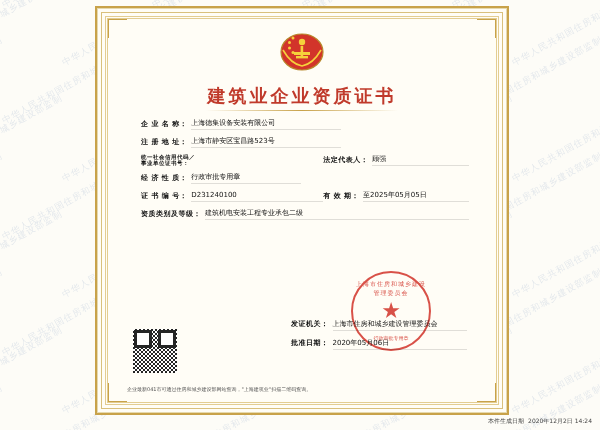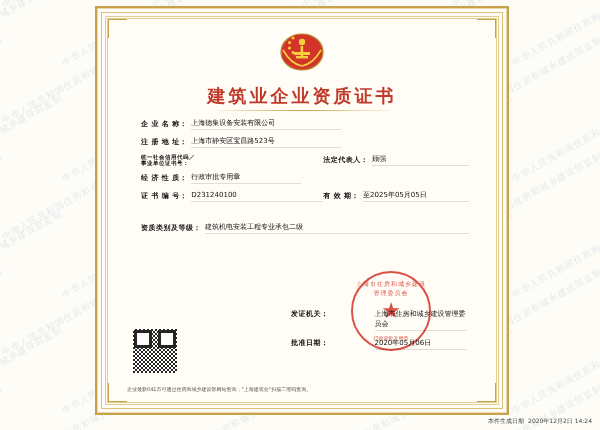--- a/index.html
+++ b/index.html
@@ -141,21 +141,21 @@
     letter-spacing: .5px;
   }
   .val {
     color: #111;
     margin-left: 4px;
     border-bottom: 1px solid rgba(0,0,0,.12);
     flex: 1;
     padding-bottom: 1px;
   }
   .lbl.small { font-size: 5.5px; line-height: 6px; width: 58px; white-space: normal; }
-  .row.full .cellA { width: auto; flex: 1; margin-top: 14px; }
+  .row.full .cellA { width: auto; flex: 1; }
 
   
   .qr {
     position: absolute;
     left: 22px;
     bottom: 26px;
     width: 44px;
     height: 44px;
     background:
       repeating-linear-gradient(0deg, #000 0 2px, #fff 2px 4px),
@@ -217,21 +217,21 @@
   
   .issuer {
     position: absolute;
     right: 26px;
     bottom: 42px;
     width: 176px;
     font-family: "DejaVu Sans", sans-serif;
     font-size: 7px;
     color: #111;
   }
-  .issuer .row { margin-bottom: 7px; gap: 42px; }
+  .issuer .row { margin-bottom: 7px; }
   .issuer .lbl { font-weight: bold; }
   .issuer .val { border-bottom: 1px solid rgba(0,0,0,.12); }
 
   .footnote {
     position: absolute;
     left: 16px;
     right: 16px;
     bottom: 6px;
     font-family: "DejaVu Sans", sans-serif;
     font-size: 5px;

